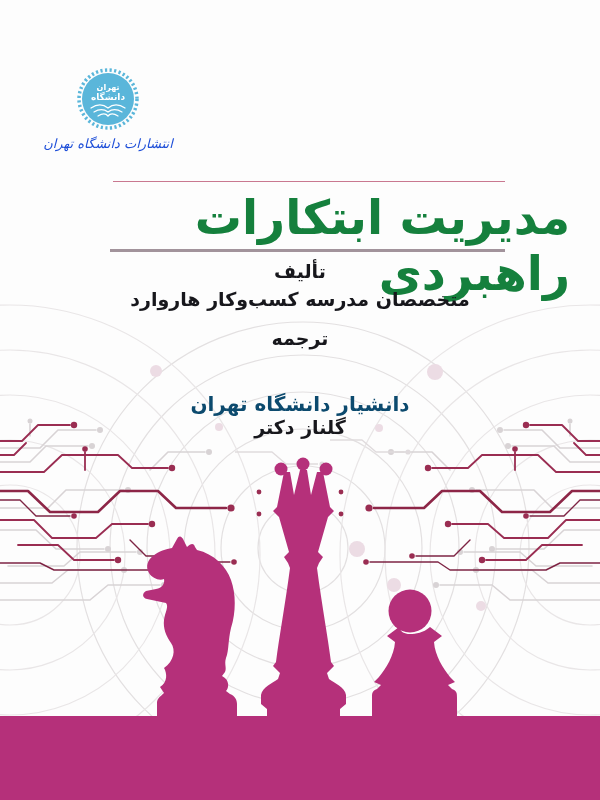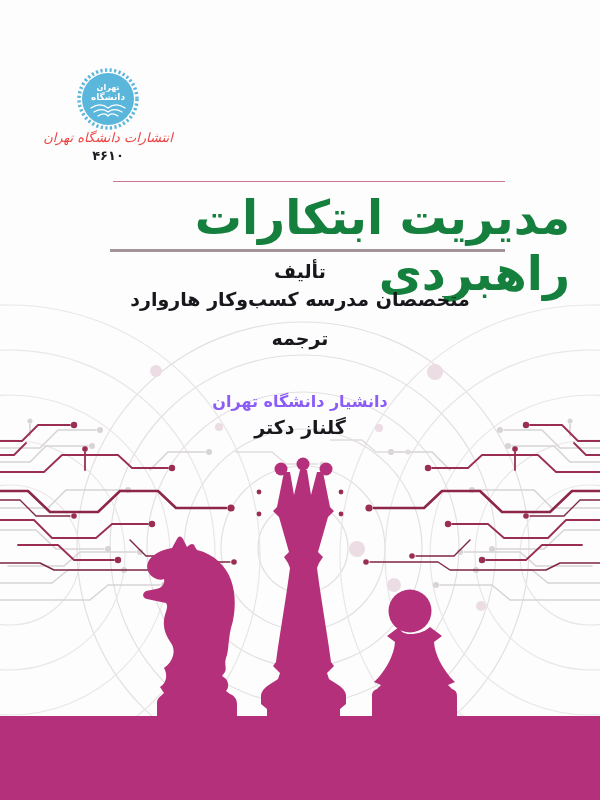--- a/index.html
+++ b/index.html
@@ -5,42 +5,42 @@
   html,body{margin:0;padding:0;}
   body{width:600px;height:800px;position:relative;overflow:hidden;
        background:#fdfdfd;font-family:"DejaVu Sans","Liberation Sans",sans-serif;}
   .stage{position:absolute;inset:0;width:600px;height:800px;}
   svg.bg{position:absolute;left:0;top:0;z-index:0;}
 
   
   .imprint-block{position:absolute;left:40px;top:68px;width:136px;z-index:2;text-align:center;}
   .seal{display:block;margin:0 auto;}
   .imprint{font-family:"DejaVu Serif","Liberation Serif",serif;font-style:italic;
-           font-size:13px;color:#ef4444;direction:rtl;white-space:nowrap;}
+           font-size:13px;color:#1d4ed8;margin-top:6px;direction:rtl;white-space:nowrap;}
   .serial{font-size:13px;font-weight:bold;color:#1c1c22;margin-top:3px;letter-spacing:1px;}
 
   
   .rule-top{position:absolute;left:113px;top:181px;width:392px;height:1px;
             background:#c97890;z-index:2;}
   .rule-bottom{position:absolute;left:110px;top:249px;width:395px;height:3px;
                background:#a2939b;z-index:2;}
 
   
   .book-title{position:absolute;left:30px;right:30px;top:190px;height:58px;
               line-height:56px;text-align:right;direction:rtl;
               font-size:47px;font-weight:bold;color:#15803d;z-index:2;}
 
   
   .credit{position:absolute;left:0;width:100%;text-align:center;direction:rtl;
           color:#17171c;z-index:2;white-space:nowrap;}
   .c-authorship{top:260px;font-size:19px;font-weight:bold;}
   .c-author{top:288px;font-size:19px;font-weight:bold;}
   .c-translation{top:327px;font-size:19px;font-weight:bold;}
   .c-translator{top:357px;font-size:21px;font-weight:bold;}
-  .c-affil{top:392px;font-size:16px;font-weight:bold;color:#8b5cf6;}
+  .c-affil{top:392px;font-size:20px;font-weight:bold;color:#0c4a6e;}
   .c-cotrans{top:416px;font-size:19px;font-weight:bold;}
 </style>
 </head>
 <body>
 
 <div class="stage">
 
   <svg class="bg" width="600" height="800" viewBox="0 0 600 800">
 
     <g fill="none" stroke="#e3e0e1" stroke-width="1.2">
@@ -186,21 +186,20 @@
       <circle cx="31" cy="31" r="26" fill="#5ab6da"></circle>
       <text x="31" y="22" text-anchor="middle" font-size="8" fill="#ffffff" font-weight="bold" direction="rtl">تهران</text>
       <text x="31" y="32" text-anchor="middle" font-size="9" fill="#ffffff" font-weight="bold" direction="rtl">دانشگاه</text>
       <g fill="none" stroke="#ffffff" stroke-width="1.3" stroke-linecap="round">
         <path d="M14,40 C20,36 26,36 31,40 C36,36 42,36 48,40"></path>
         <path d="M17,44 C22,41 27,41 31,44 C35,41 40,41 45,44"></path>
         <path d="M21,48 C25,45.5 29,45.5 31,48 C33,45.5 37,45.5 41,48"></path>
       </g>
     </svg>
     <div class="imprint">انتشارات دانشگاه تهران</div>
-    <div class="serial">۴۶۱۰</div>
   </div>
 
   <div class="rule-top"></div>
   <div class="rule-bottom"></div>
 
   <div class="book-title">مدیریت ابتکارات راهبردی</div>
 
   <div class="credit c-authorship">تألیف</div>
   <div class="credit c-author">متخصصان مدرسه کسب‌وکار هاروارد</div>
   <div class="credit c-translation">ترجمه</div>

